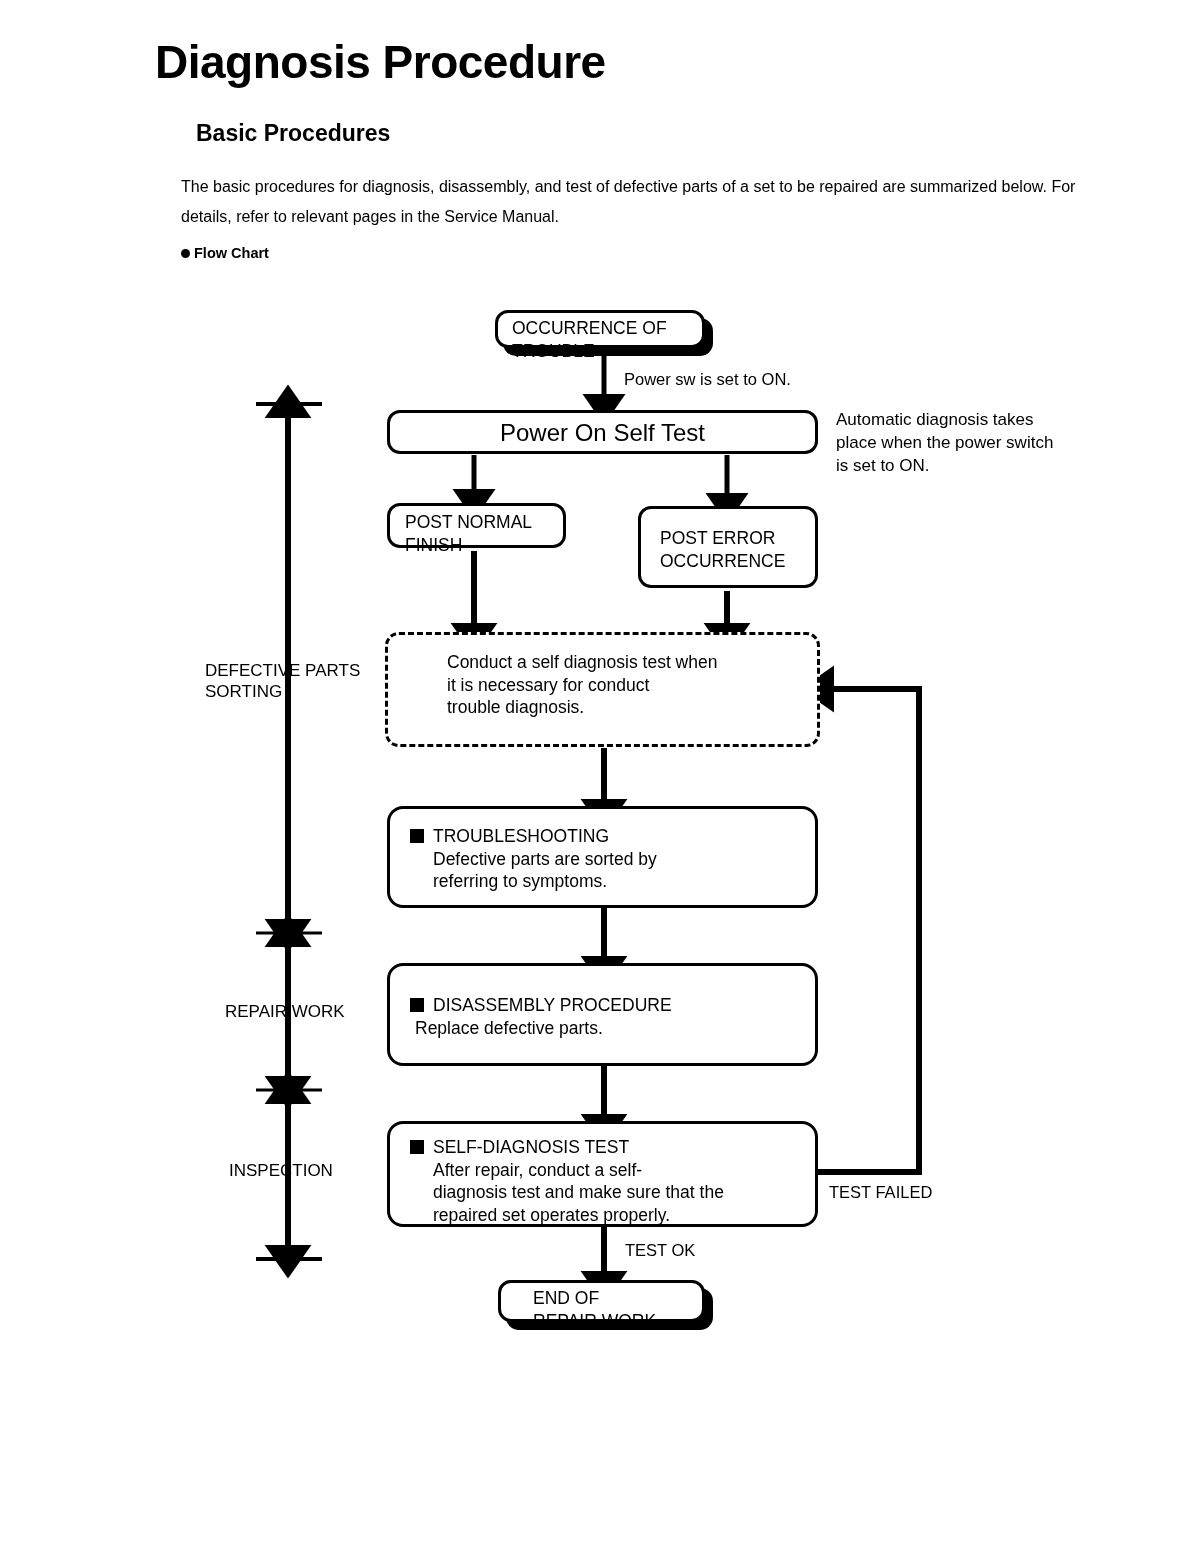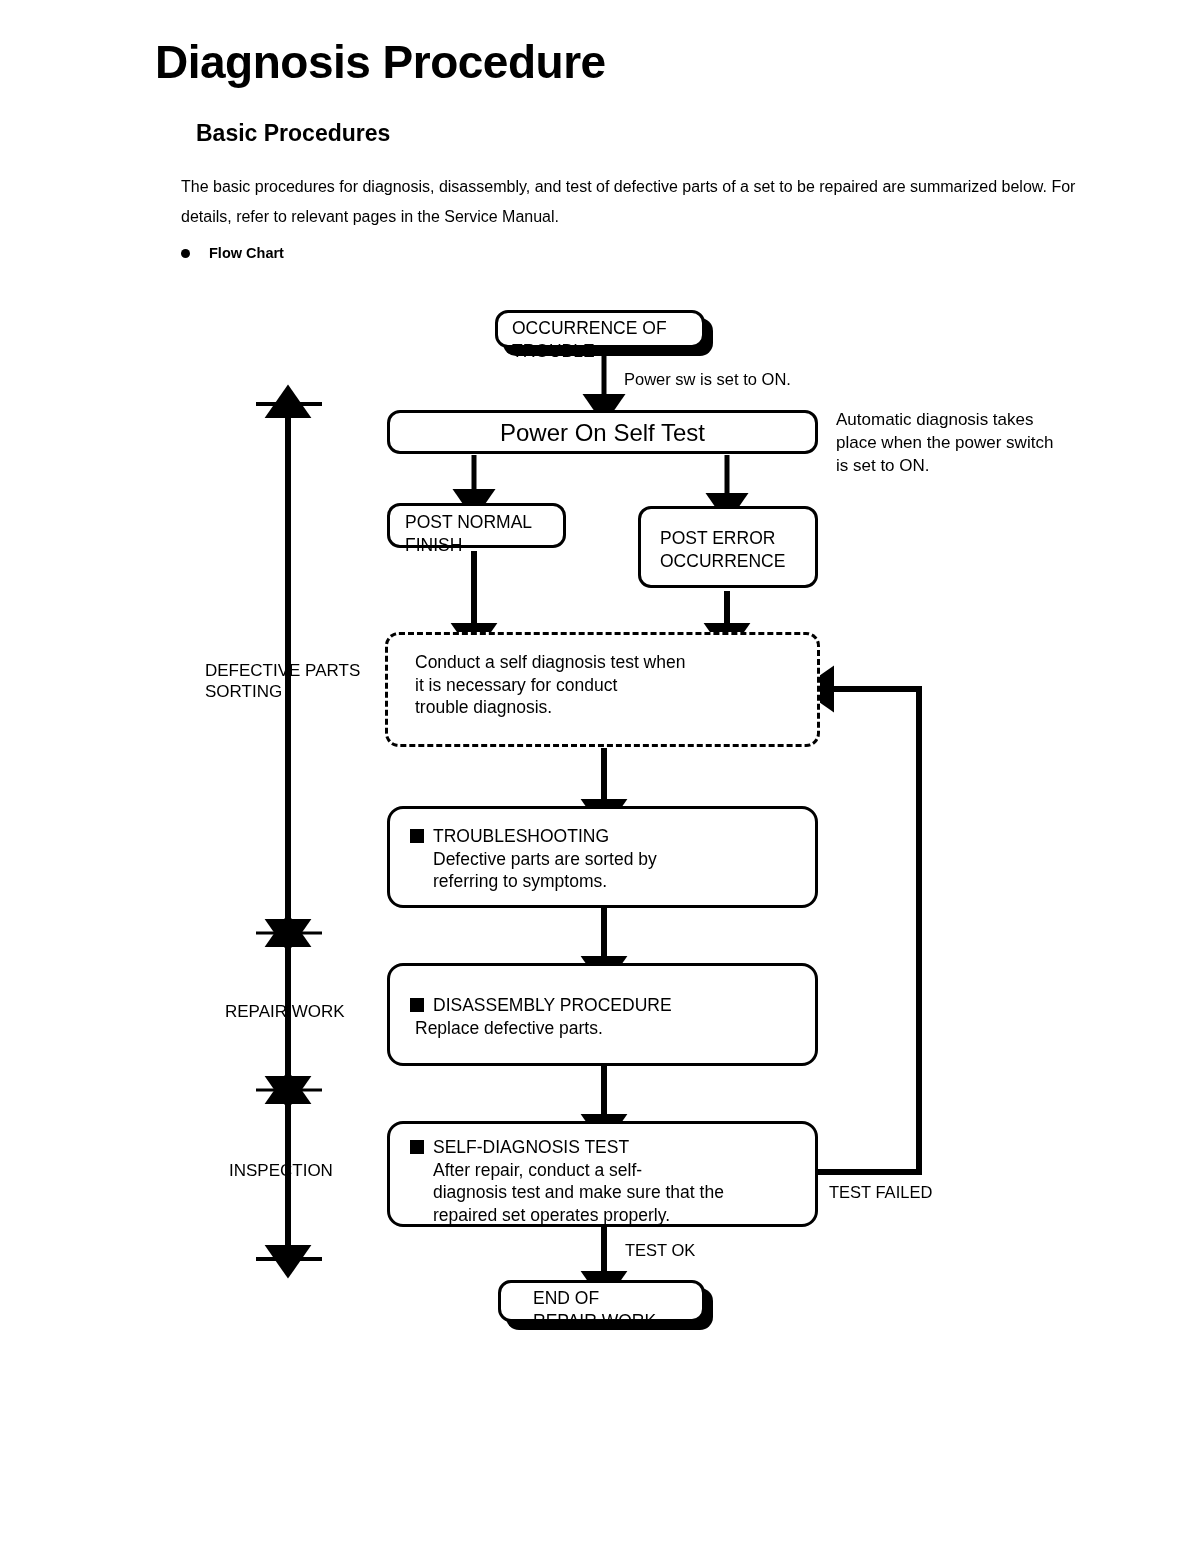--- a/index.html
+++ b/index.html
@@ -45,21 +45,21 @@
     line-height: 30px;
   }
   #flow-chart-heading {
     position: absolute;
     left: 181px;
     top: 245px;
     font-size: 14.5px;
     font-weight: bold;
     display: flex;
     align-items: center;
-    gap: 19px;
+    gap: 4px;
   }
   .bullet-dot {
     width: 9px;
     height: 9px;
     border-radius: 50%;
     background: #000;
     display: inline-block;
   }
 
   
@@ -244,21 +244,21 @@
 FINISH</div>
     </div>
 
     <div class="node terminal" style="left:638px; top:506px; width:180px; height:82px;">
       <div class="node-text" style="left:19px; top:18px;">POST ERROR
 OCCURRENCE</div>
     </div>
 
     <div class="node dashed" style="left:385px; top:632px; width:435px; height:115px;">
       <div class="body-block" style="left:20px; top:16px;">
-        <div class="body-lines" style="margin-left:7px;">Conduct a self diagnosis test when
+        <div class="body-lines" style="margin-left:39px;">Conduct a self diagnosis test when
 it is necessary for conduct
 trouble diagnosis.</div>
       </div>
     </div>
 
     <div class="node process" style="left:387px; top:806px; width:431px; height:102px;">
       <div class="body-block" style="left:20px; top:16px;">
         <div class="body-head">
           <span class="sq"></span>
           <span>TROUBLESHOOTING</span>

